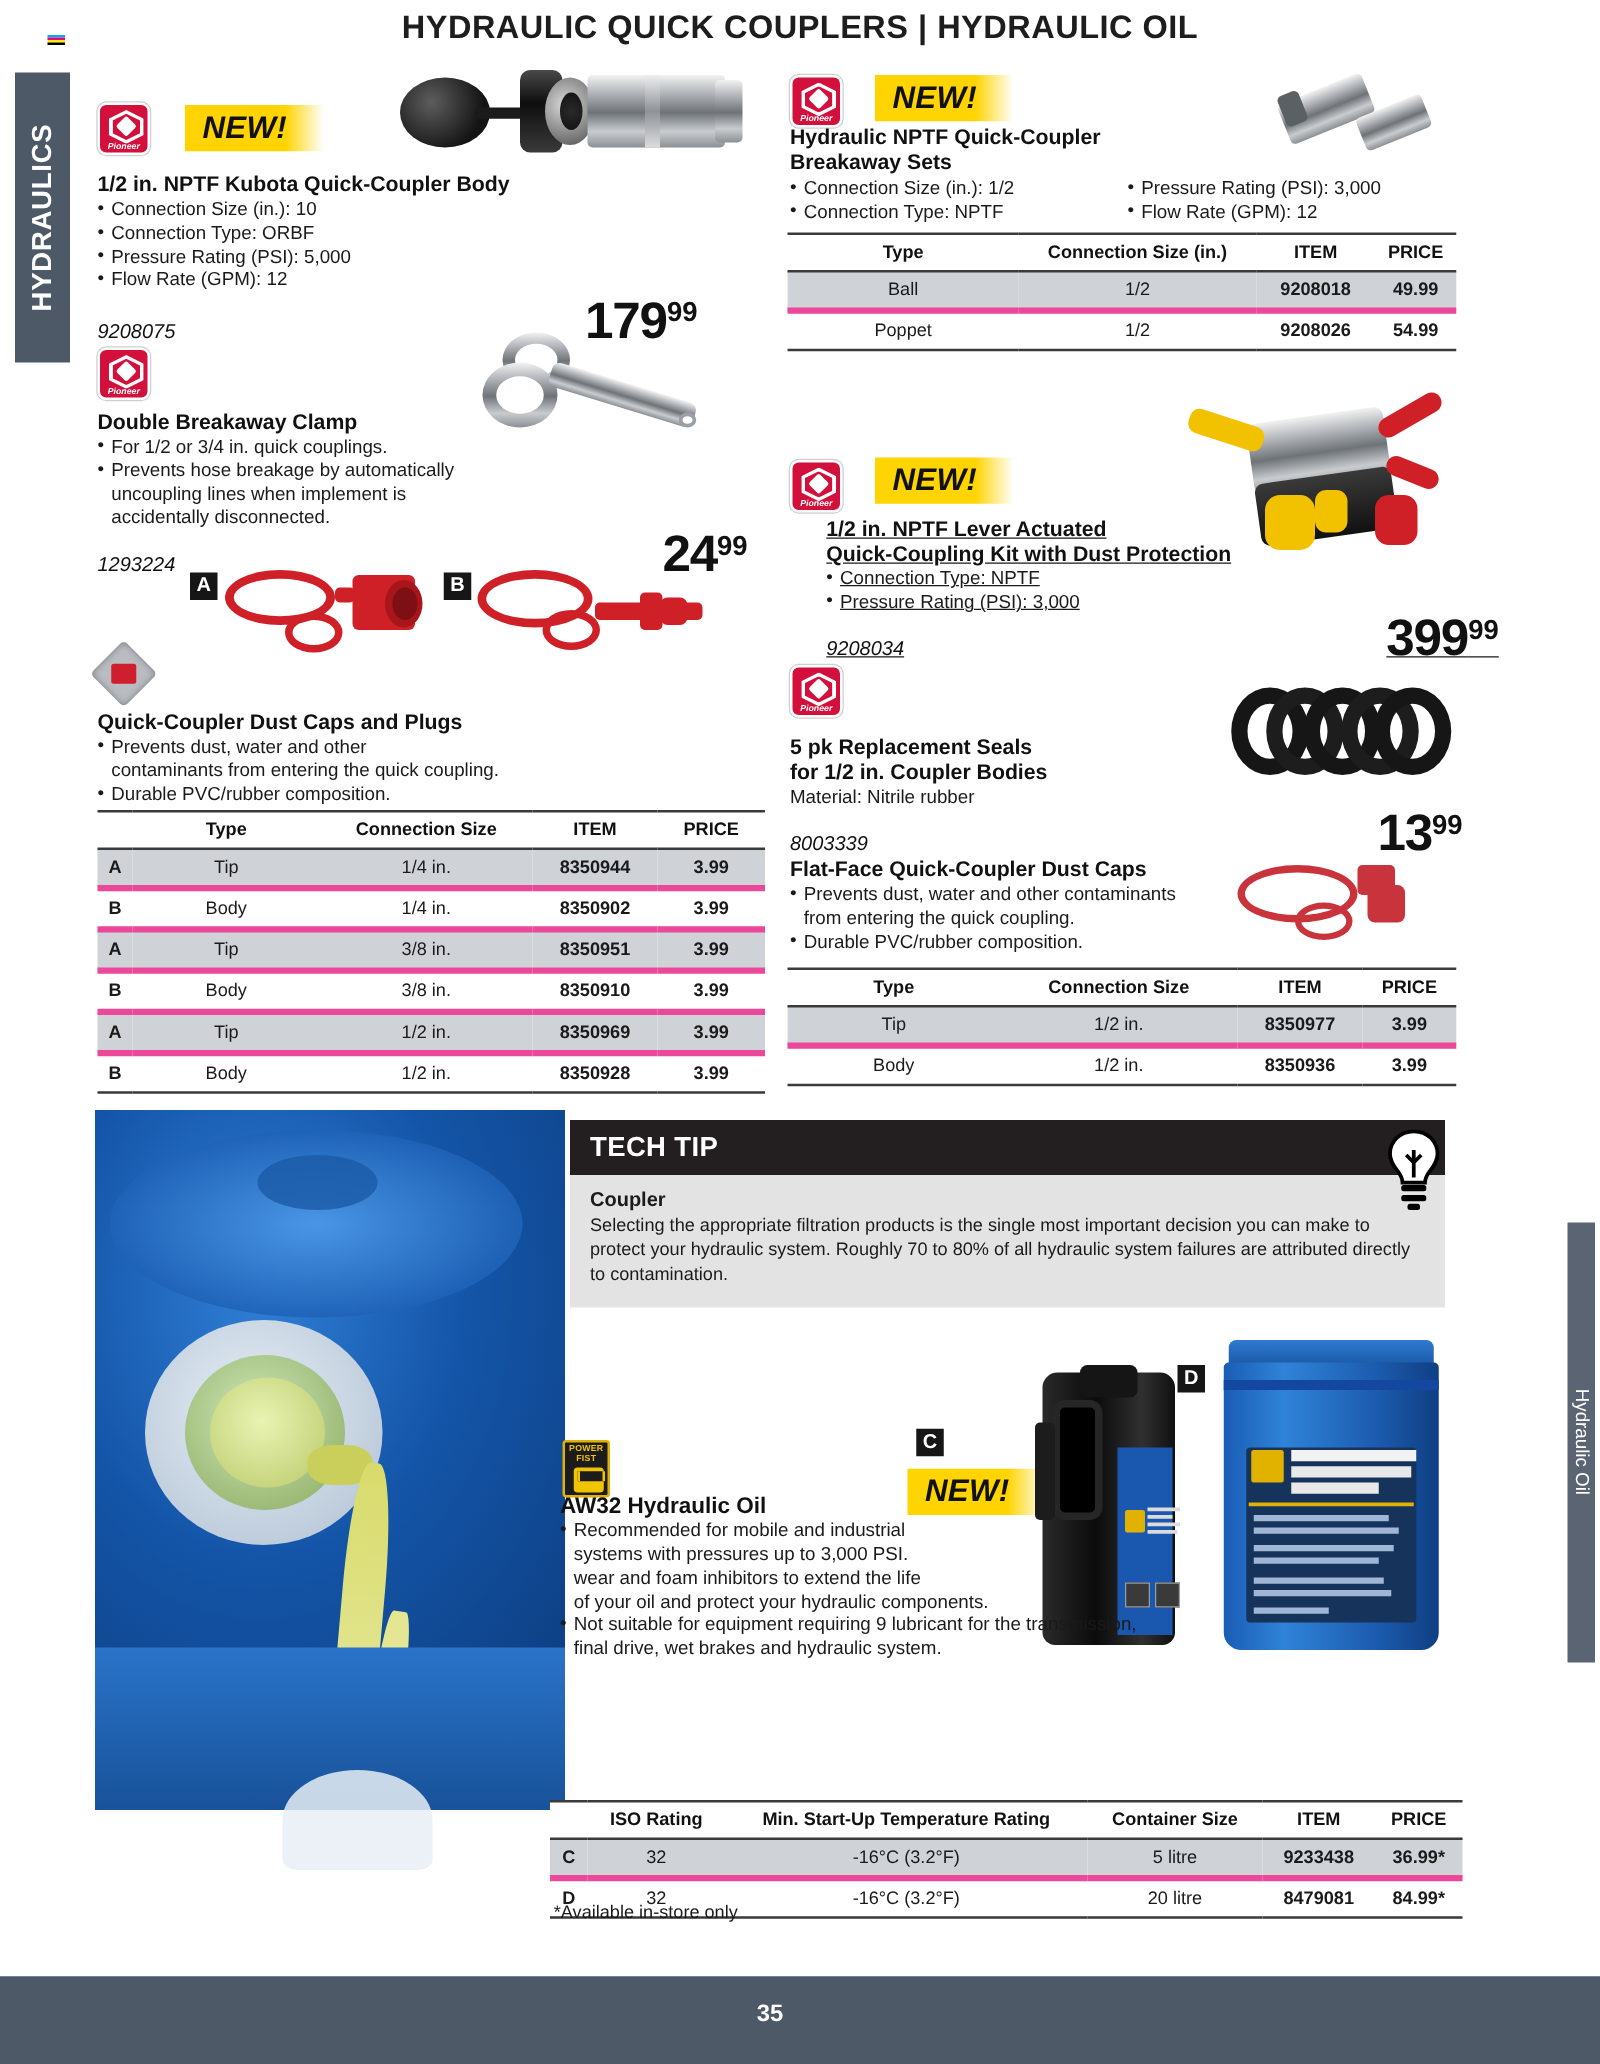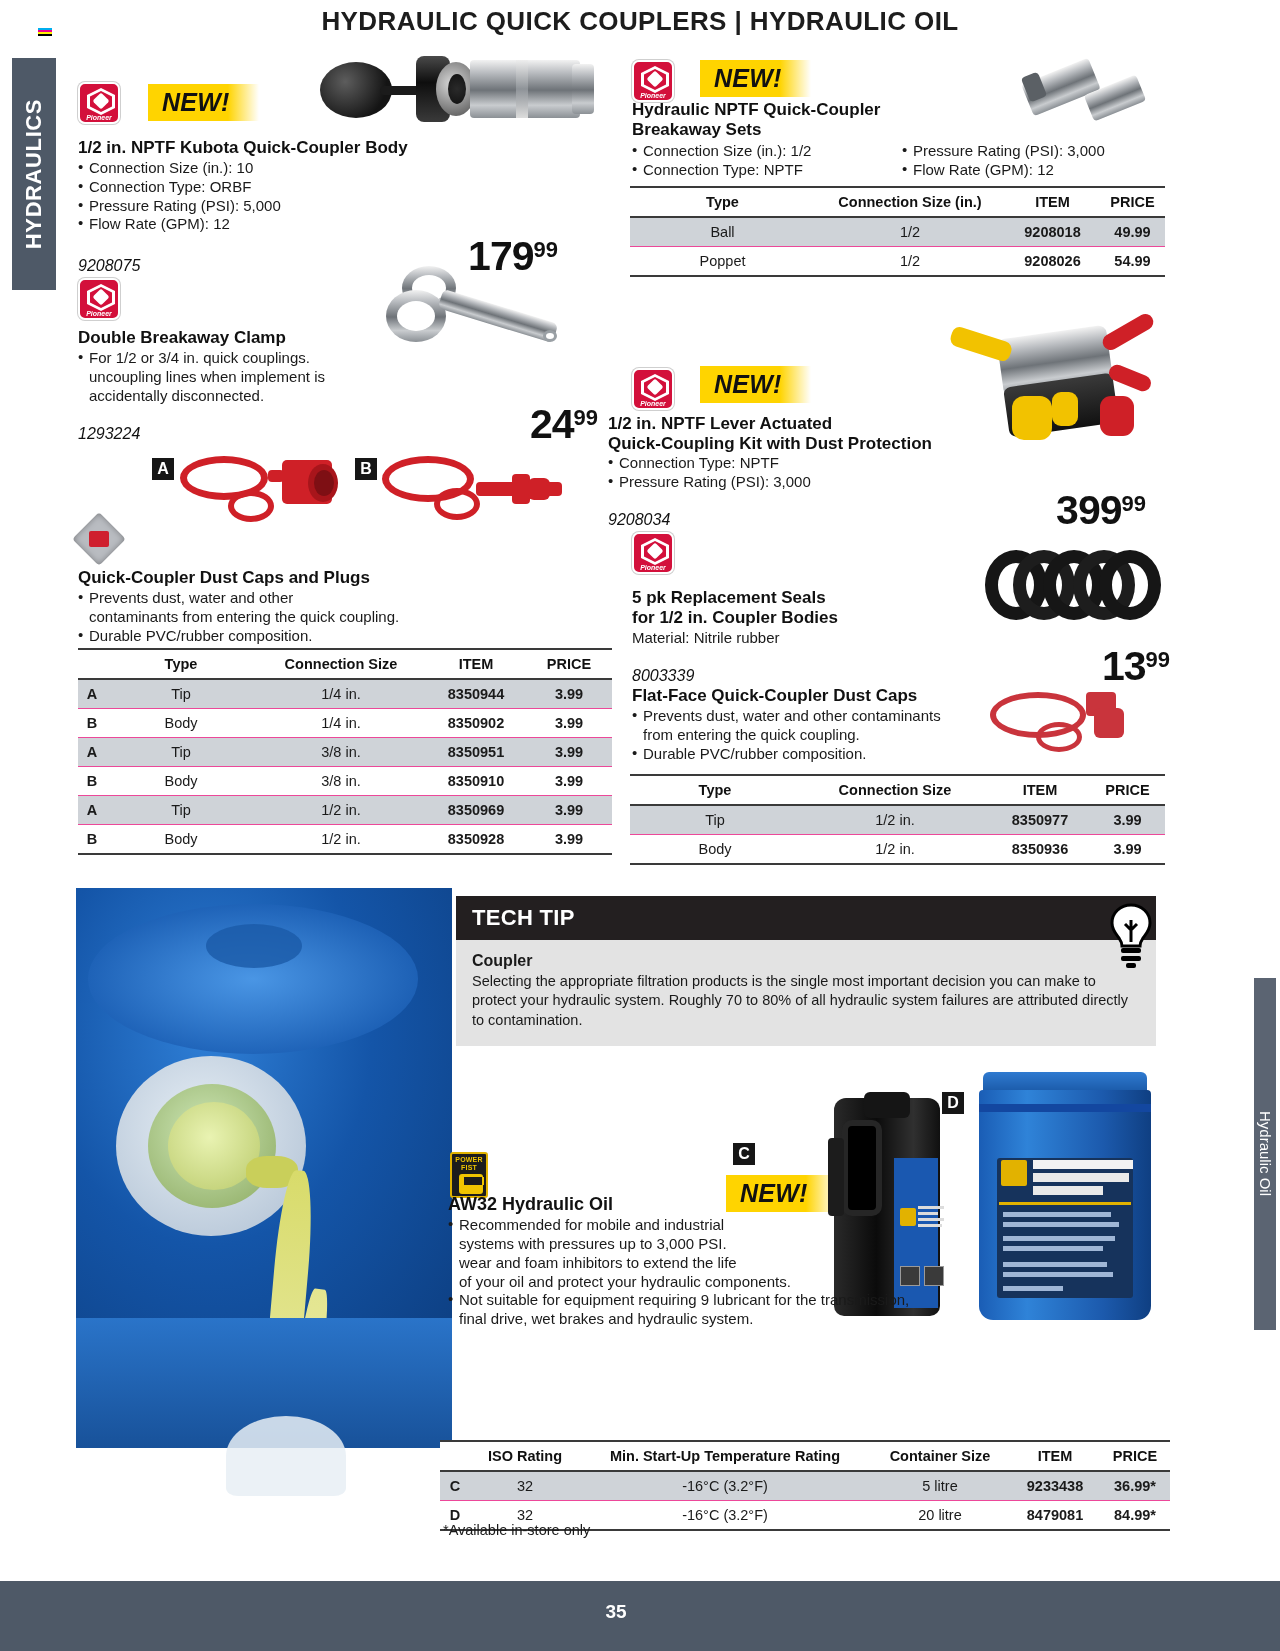--- a/index.html
+++ b/index.html
@@ -146,21 +146,21 @@
 
   
   table.spec { border-collapse: collapse; width:100%; font-size:14.5px; }
   table.spec th {
     font-weight:bold; font-size:14.5px; color:#111; padding:6px 6px;
     border-top: 2.2px solid #3a3a3a; border-bottom: 2.2px solid #3a3a3a;
     background:#fff; text-align:center;
   }
   table.spec td {
     padding:6px 6px; text-align:center; color:#1a1a1a;
-    border-bottom: 1px solid #ec4899;
+    border-bottom: 5px solid #ec4899;
   }
   table.spec tr.alt td { background:#cfd3d8; }
   table.spec td.ref { font-weight:bold; width:26px; text-align:center; }
   table.spec td.item { font-weight:bold; }
   table.spec td.prc { font-weight:bold; }
   table.spec tr:last-child td { border-bottom: 2.2px solid #3a3a3a; }
   table.spec tr.alt td.ref { background:#cfd3d8; }
   table.spec td.ref { background:#fff; }
 
   
@@ -279,20 +279,21 @@
         <div class="hex2"></div>
         <div class="dia"></div>
       <div class="nm">Pioneer</div>
     </div>
   </div>
 
   <div class="img" style="left:78px; top:328px; width:520px;">
     <div class="prod-title">Double Breakaway Clamp</div>
     <div class="bullets">
       <div class="b">For 1/2 or 3/4 in. quick couplings.</div>
+      <div class="b">Prevents hose breakage by automatically</div>
       <div class="cont">uncoupling lines when implement is</div>
       <div class="cont">accidentally disconnected.</div>
     </div>
     <div class="price-row" style="margin-top:1px;">
       <span class="item-no">1293224</span>
       <span class="leader"></span>
       <span class="price"><span class="big">24</span><span class="cents">99</span></span>
     </div>
   </div>
 
@@ -463,21 +464,21 @@
       <div class="hex"></div>
         <div class="hex2"></div>
         <div class="dia"></div>
       <div class="nm">Pioneer</div>
     </div>
   </div>
   <div class="img" style="left:700px; top:366px;">
     <span class="new-flag">NEW!</span>
   </div>
 
-  <div class="img" style="left:608px; top:414px; width:538px;">
+  <div class="img" style="left:661px; top:414px; width:538px;text-decoration:underline;">
     <div class="prod-title">1/2 in. NPTF Lever Actuated</div>
     <div class="prod-title">Quick-Coupling Kit with Dust Protection</div>
     <div class="bullets">
       <div class="b">Connection Type: NPTF</div>
       <div class="b">Pressure Rating (PSI): 3,000</div>
     </div>
     <div class="price-row" style="margin-top:0px;">
       <span class="item-no">9208034</span>
       <span class="leader"></span>
       <span class="price"><span class="big">399</span><span class="cents">99</span></span>

